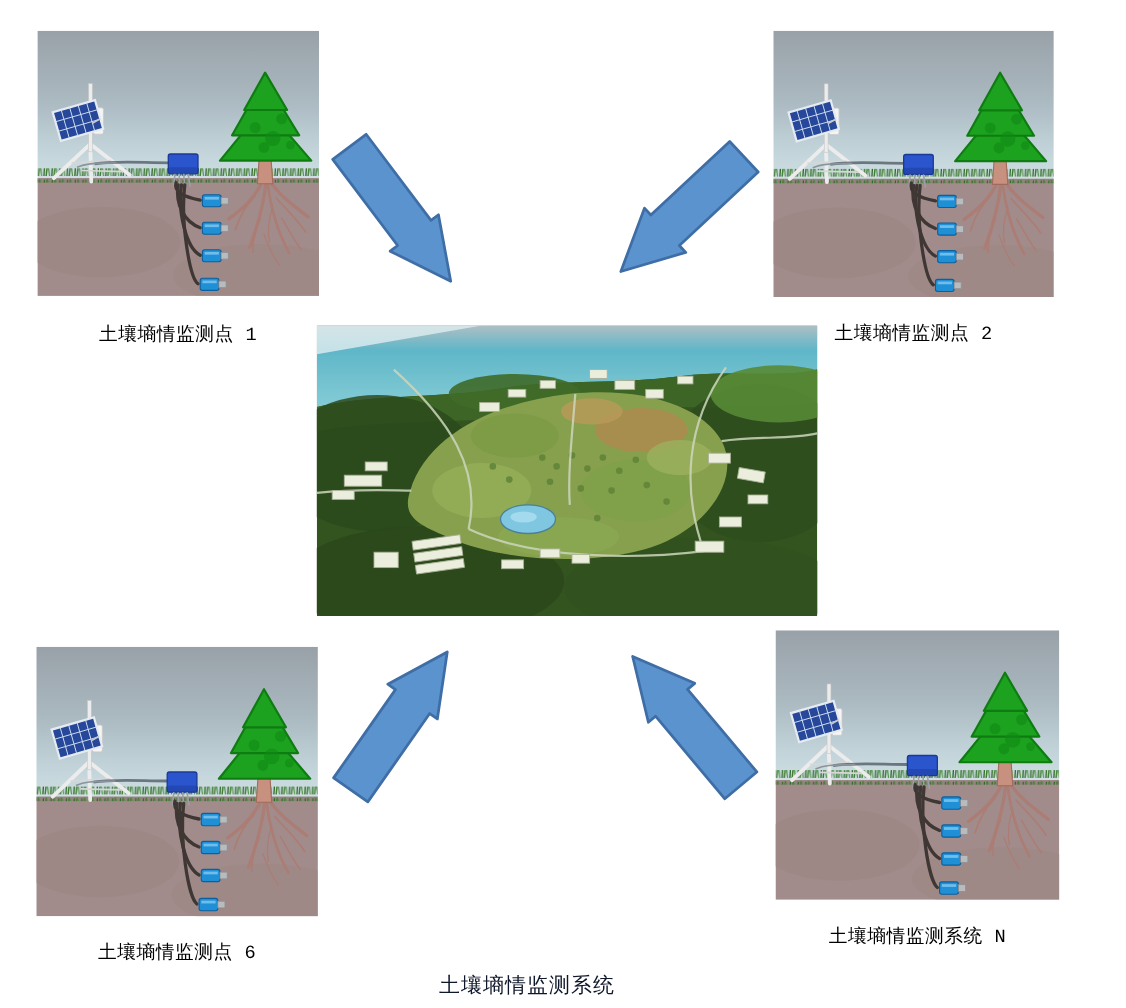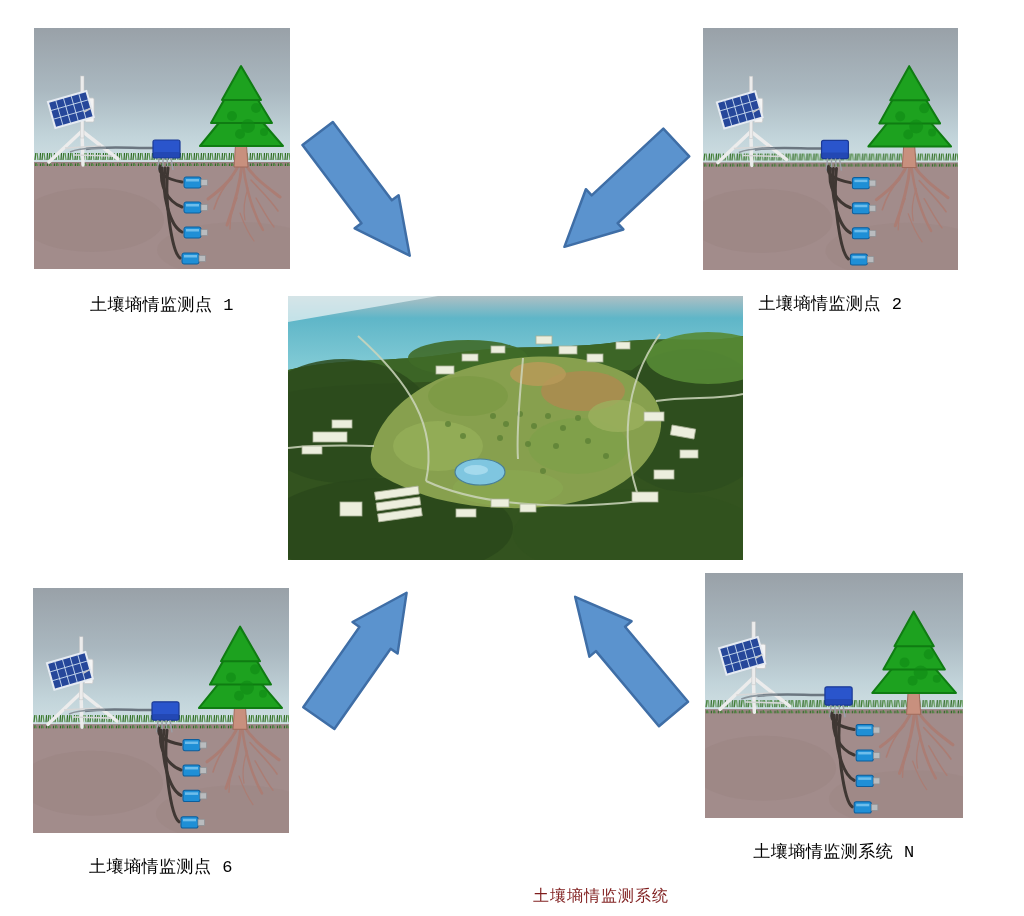--- a/index.html
+++ b/index.html
@@ -9,22 +9,22 @@
   }
   .station{position:absolute;}
   .station svg,.aerial svg,.arrow svg{display:block;width:100%;height:100%;}
   .aerial{position:absolute;left:288px;top:296px;width:455px;height:264px;}
   .arrow{position:absolute;width:158px;height:62px;}
   .label{
     position:absolute;font-size:17px;line-height:22px;color:#000;
     text-align:center;letter-spacing:.5px;white-space:nowrap;
   }
   .title{
-    position:absolute;font-size:16px;line-height:24px;color:#7f1d1d;
-    text-align:right;letter-spacing:1px;white-space:nowrap;
+    position:absolute;font-size:19px;line-height:24px;color:#0f172a;
+    text-align:center;letter-spacing:1px;white-space:nowrap;
   }
   .defs-svg{position:absolute;width:0;height:0;overflow:hidden;}
 </style>
 </head>
 <body>
 
 <div class="canvas">
 
   <svg class="defs-svg" aria-hidden="true">
     <defs>

